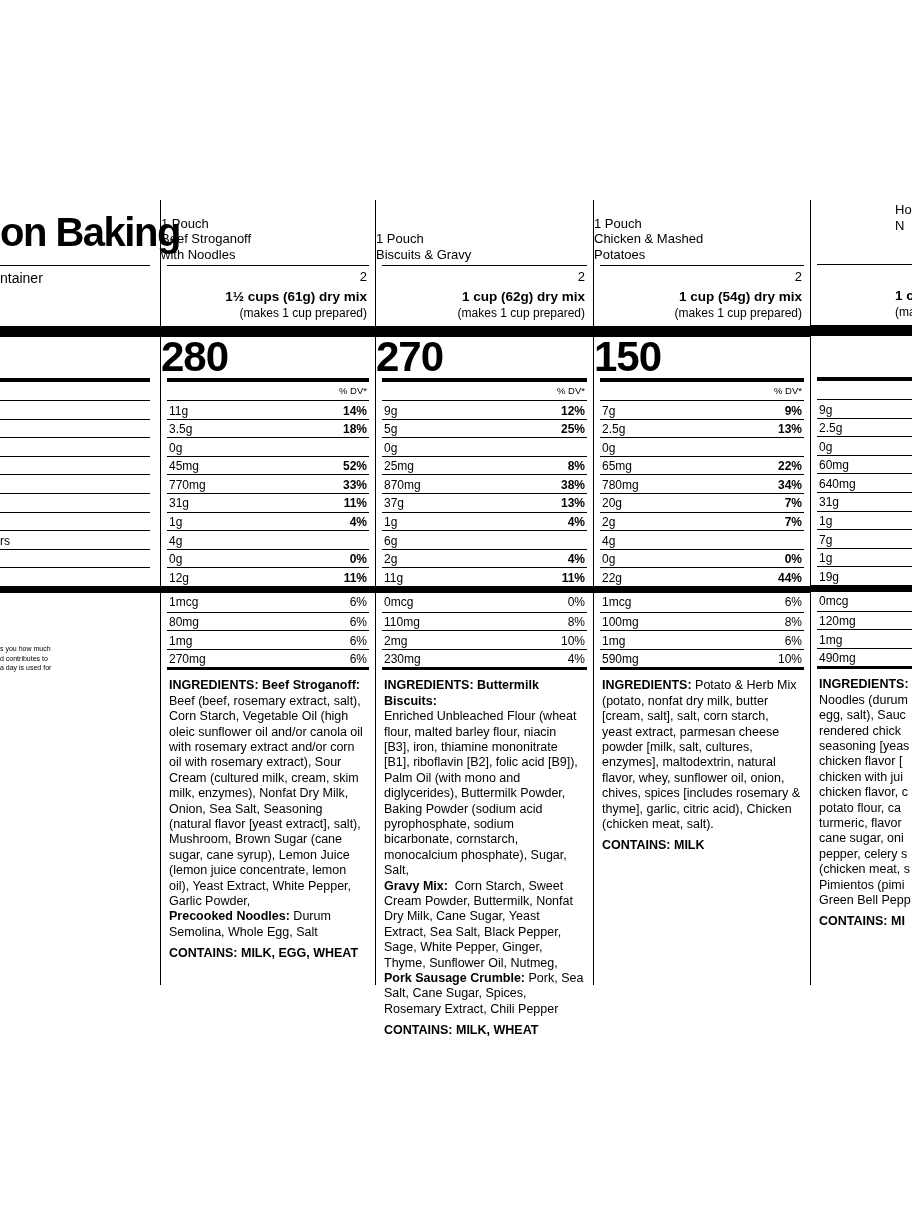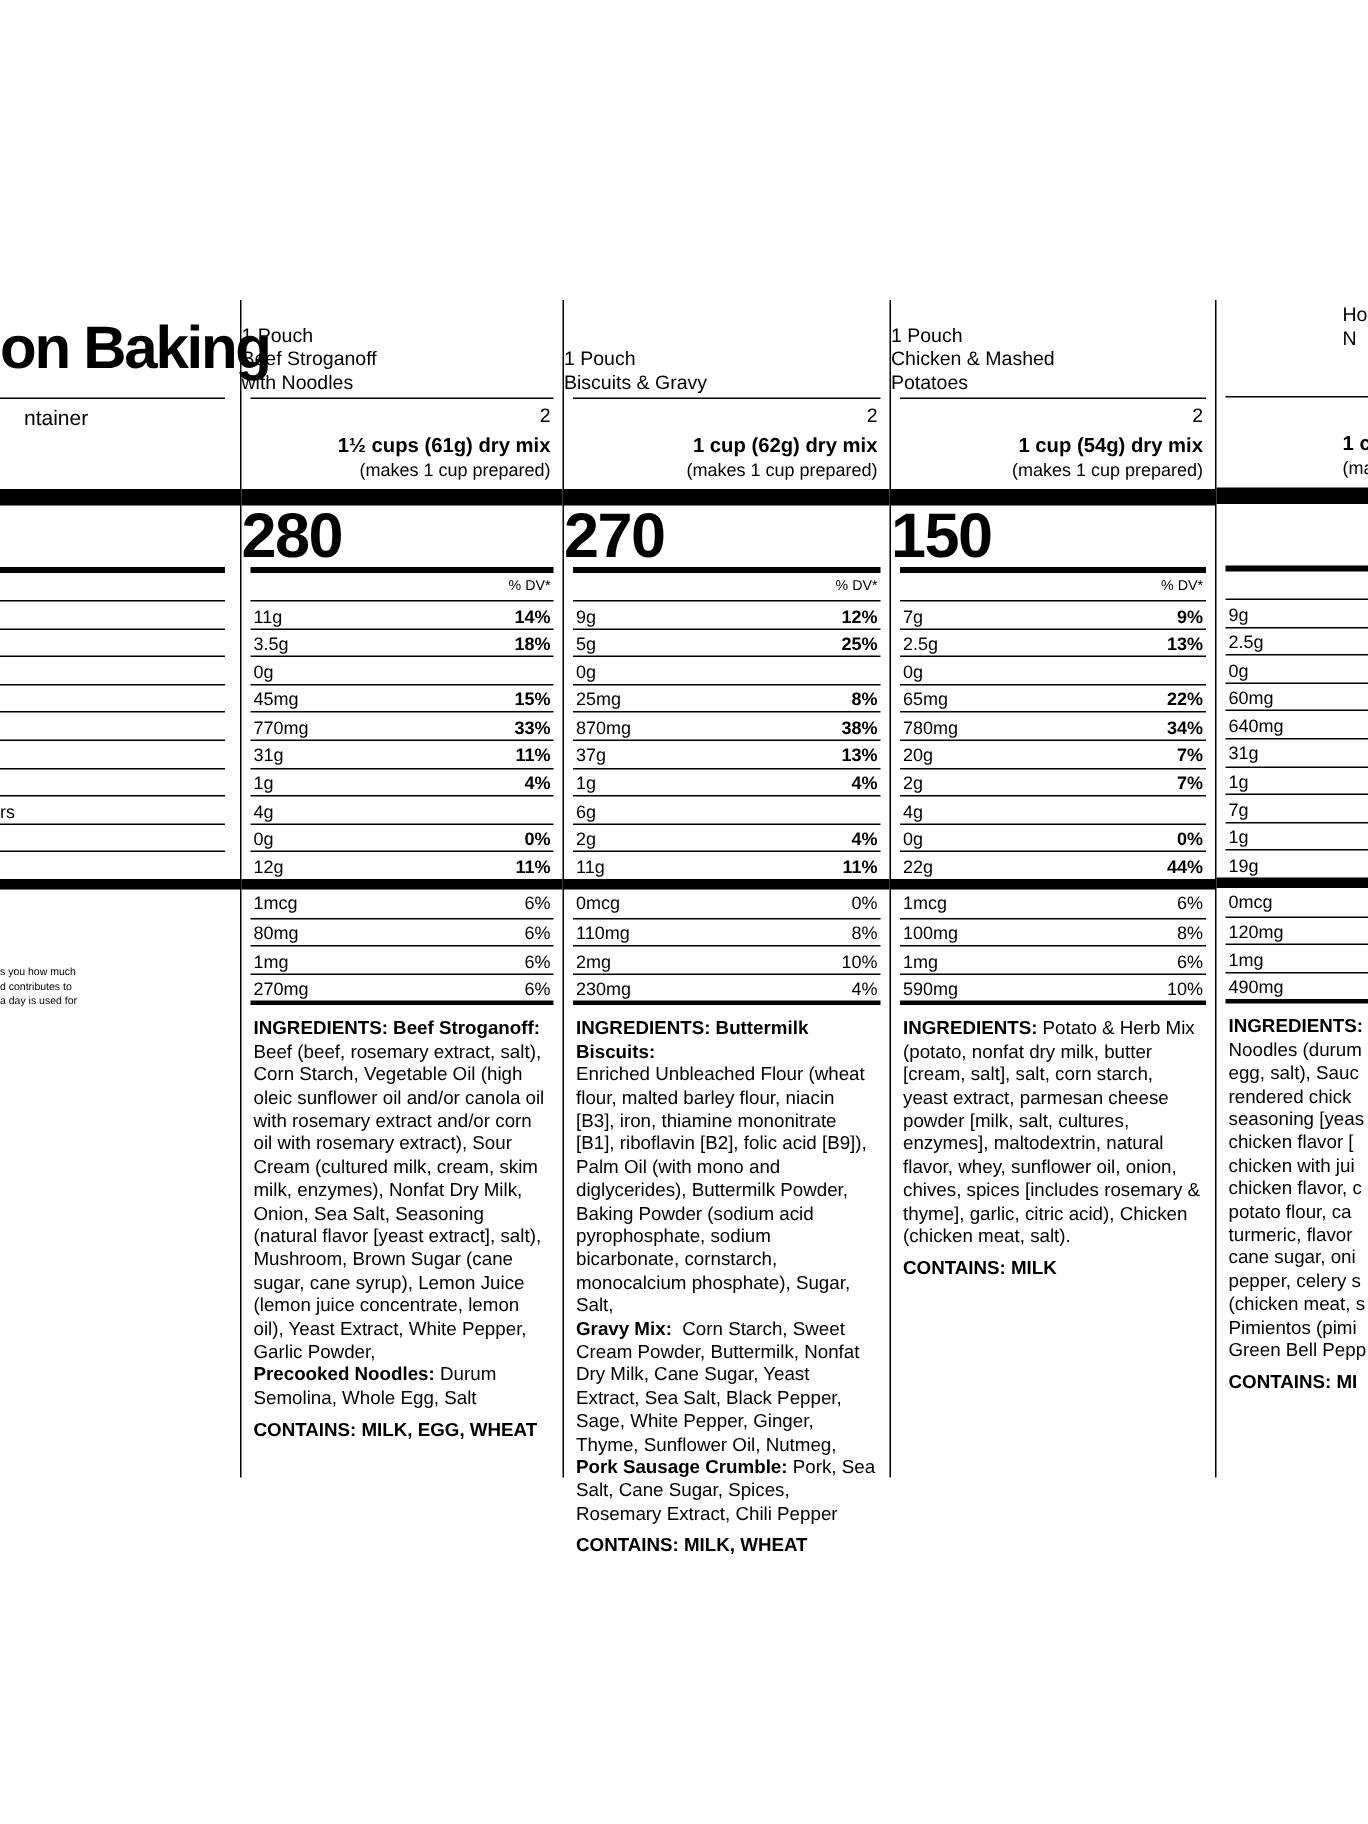--- a/index.html
+++ b/index.html
@@ -39,21 +39,21 @@
   .ing{padding:8px 8px 0;font-size:12.5px;line-height:15.4px;text-align:left;}
   .ingtext{white-space:pre-wrap;}
   .ingline{white-space:nowrap;}
   .contains{font-weight:bold;margin-top:6px;}
 
   
   .c1 .hairline,.c1 .calline{margin:0 10px 0 0;}
   .c1 .nrow{margin:0 10px 0 0;padding-left:0;}
   .title-frag{position:absolute;top:12px;left:0;font-size:40px;line-height:40px;
        font-weight:bold;letter-spacing:-1.5px;white-space:nowrap;}
-  .ntainer-frag{position:absolute;top:70px;left:16px;font-size:14px;}
+  .ntainer-frag{position:absolute;top:70px;left:0;font-size:14px;}
   .footnote{position:absolute;top:444px;left:0;font-size:7px;line-height:9.5px;white-space:nowrap;}
 </style>
 </head>
 <body>
 
 <div class="canvas">
 
   <div class="col c1" id="col1">
     <div class="title-frag">on Baking</div>
     <div class="ntainer-frag">ntainer</div>
@@ -113,21 +113,21 @@
         <div class="nrow">
           <span class="val">3.5g</span>
           <span class="dv">18%</span>
         </div>
         <div class="nrow">
           <span class="val">0g</span>
           <span class="dv"></span>
         </div>
         <div class="nrow">
           <span class="val">45mg</span>
-          <span class="dv">15%</span>
+          <span class="dv">52%</span>
         </div>
         <div class="nrow">
           <span class="val">770mg</span>
           <span class="dv">33%</span>
         </div>
         <div class="nrow">
           <span class="val">31g</span>
           <span class="dv">11%</span>
         </div>
         <div class="nrow">

